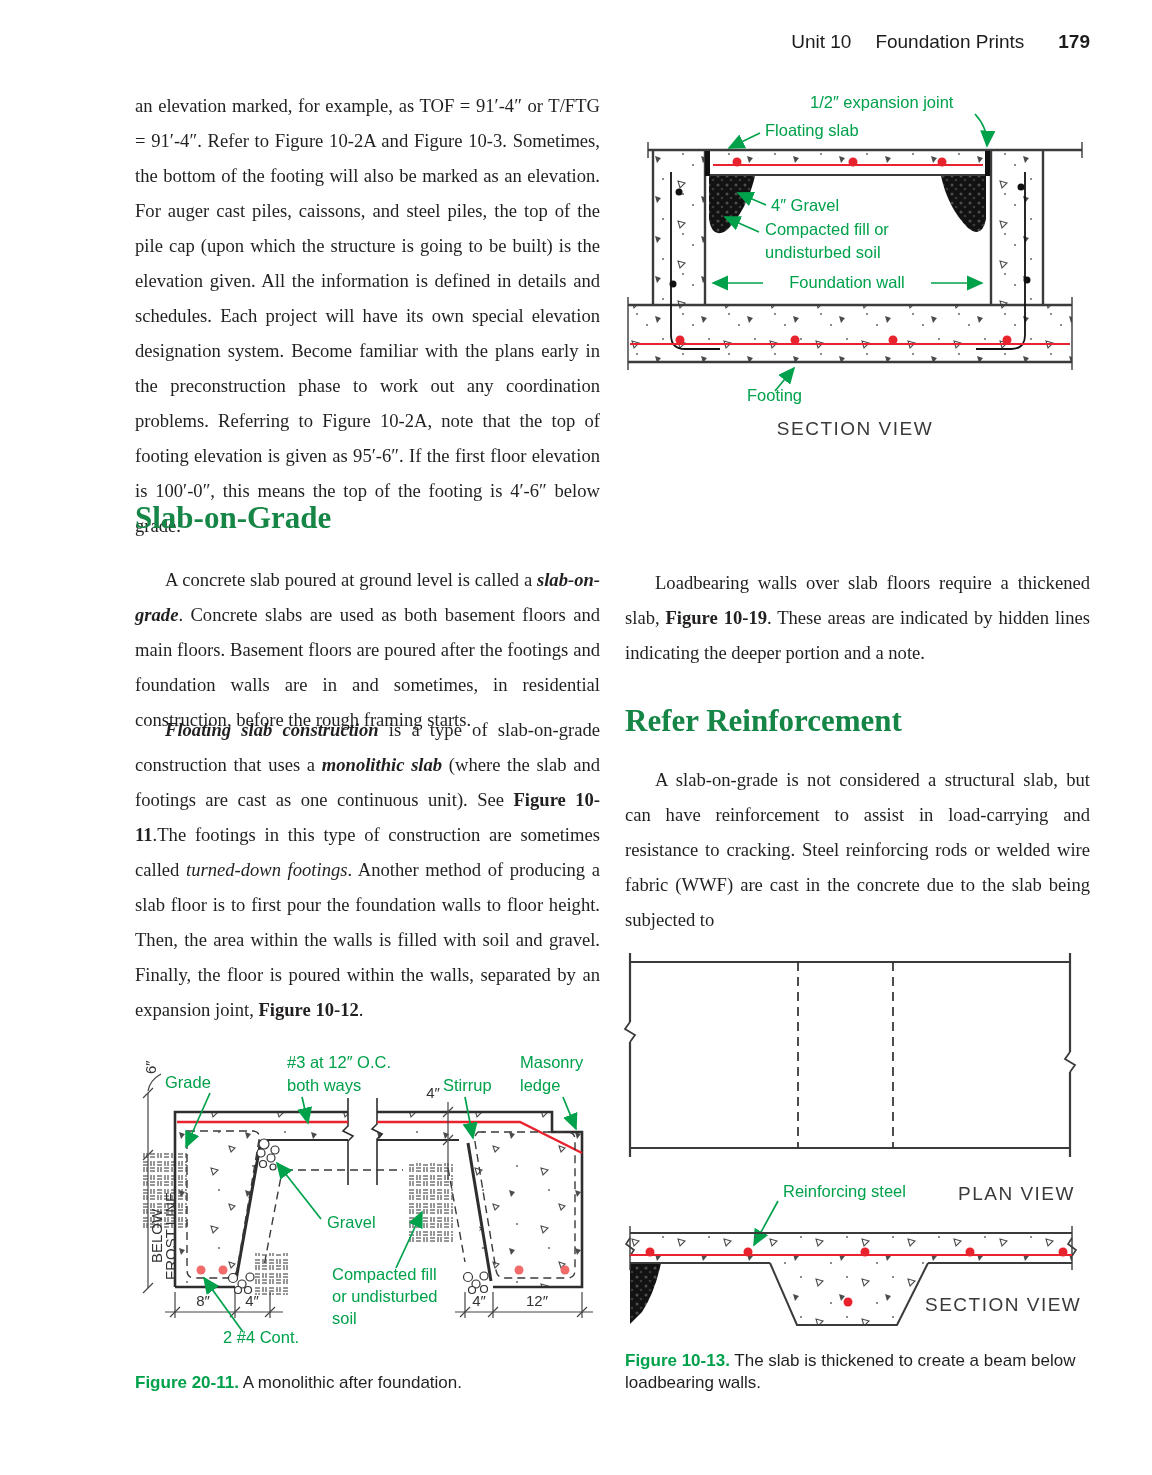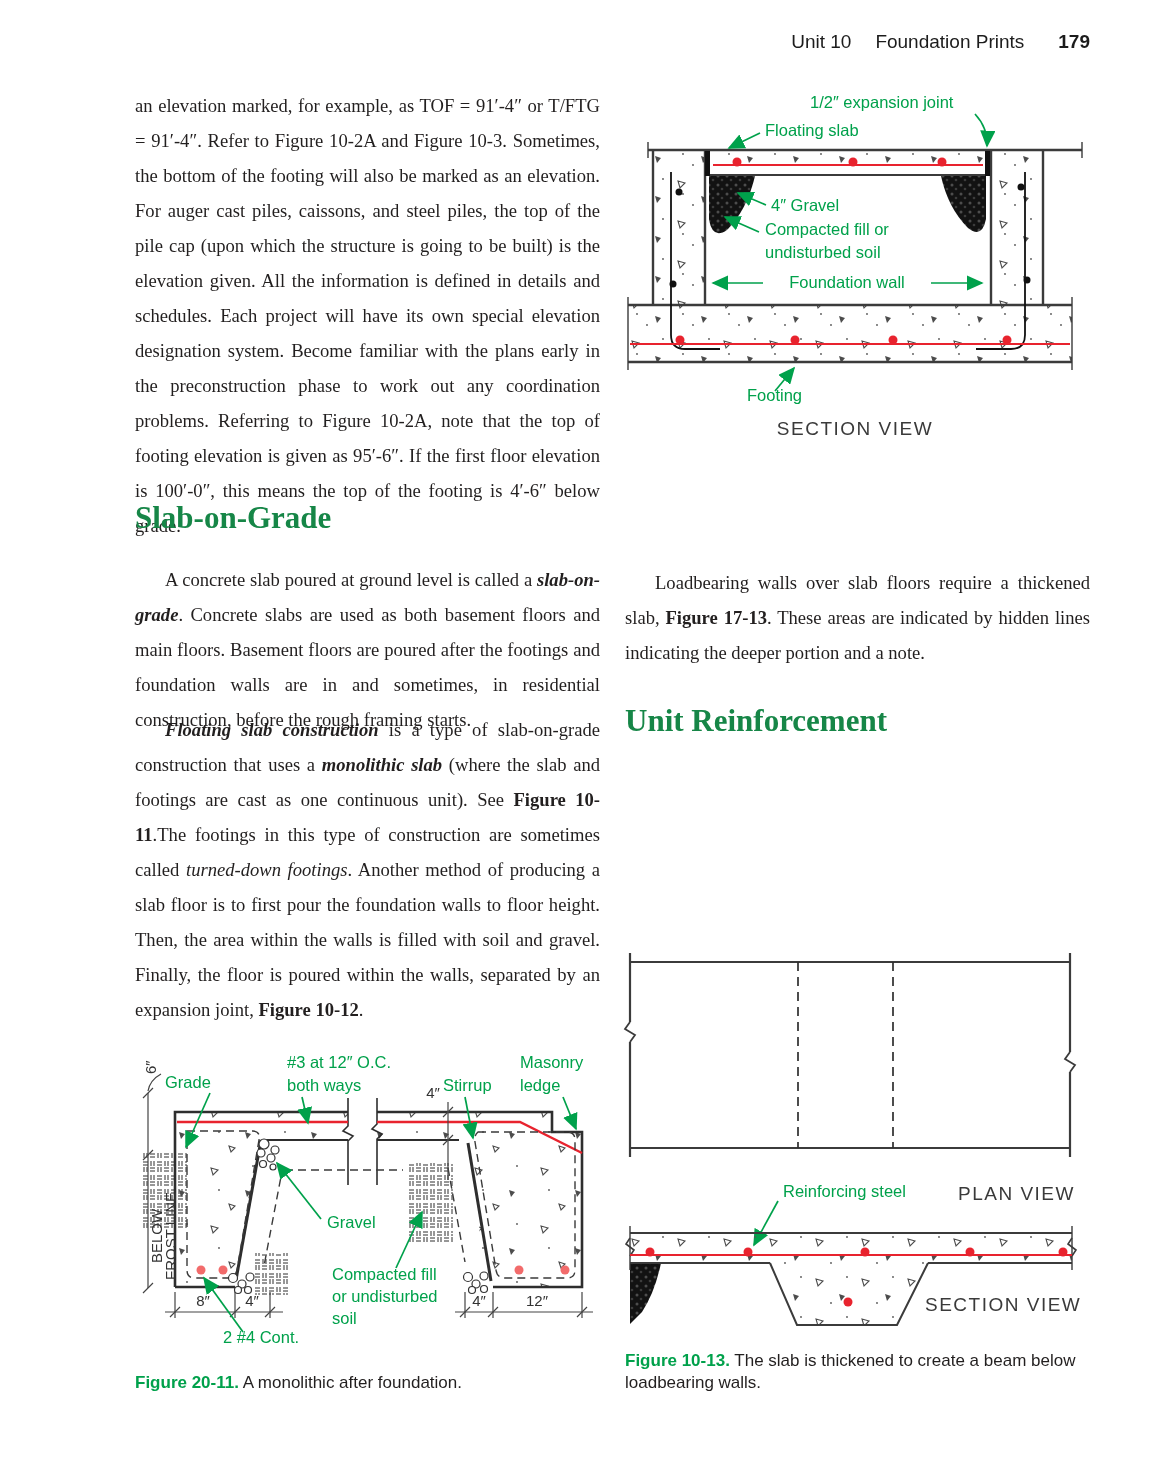--- a/index.html
+++ b/index.html
@@ -241,24 +241,25 @@
     <path class="garrow" d="M134 140 L100 125" marker-end="url(#f12-ar)"></path>
     <text class="glabel" x="222" y="196" text-anchor="middle">Foundation wall</text>
     <path class="garrow" d="M138 191 L88 191" marker-end="url(#f12-ar)"></path>
     <path class="garrow" d="M306 191 L357 191" marker-end="url(#f12-ar)"></path>
     <text class="glabel" x="122" y="309">Footing</text>
     <path class="garrow" d="M150 299 L169 276" marker-end="url(#f12-ar)"></path>
     <text class="view-label" x="230" y="343" text-anchor="middle">SECTION VIEW</text>
   </svg>
 
 
-  <div class="blk body-text ind" style="left:625px;top:565px;"><span>Loadbearing walls over slab floors require a thickened slab, </span><span class="rt-b">Figure 17-13</span><span>. These areas are indicated by hidden lines indicating the deeper portion and a note.</span></div>
-
-  <h1 class="sect-head" style="left:625px;top:703px;">Unit Reinforcement</h1>
-
+  <div class="blk body-text ind" style="left:625px;top:565px;"><span>Loadbearing walls over slab floors require a thickened slab, </span><span class="rt-b">Figure 10-19</span><span>. These areas are indicated by hidden lines indicating the deeper portion and a note.</span></div>
+
+  <h1 class="sect-head" style="left:625px;top:703px;">Refer Reinforcement</h1>
+
+  <div class="blk body-text ind" style="left:625px;top:762px;">A slab-on-grade is not considered a structural slab, but can have reinforcement to assist in load-carrying and resistance to cracking. Steel reinforcing rods or welded wire fabric (WWF) are cast in the concrete due to the slab being subjected to</div>
 
   <svg style="left:625px;top:950px;" width="465" height="390" viewBox="0 0 465 390">
     <defs>
       <marker id="f13-ar" markerWidth="11" markerHeight="9" refX="9" refY="4.5" orient="auto">
         <path d="M0 0 L10 4.5 L0 9 Z" fill="#00A14B"></path>
       </marker>
       <pattern id="f13-conc" width="46" height="40" patternUnits="userSpaceOnUse">
         <path d="M7 9 l7 2 l-5 5 z" fill="none" stroke="#4c4c4c" stroke-width="1.1"></path>
         <path d="M30 24 l6 2 l-4 5 z" fill="#4c4c4c"></path>
         <circle cx="22" cy="33" r="0.9" fill="#555"></circle>

